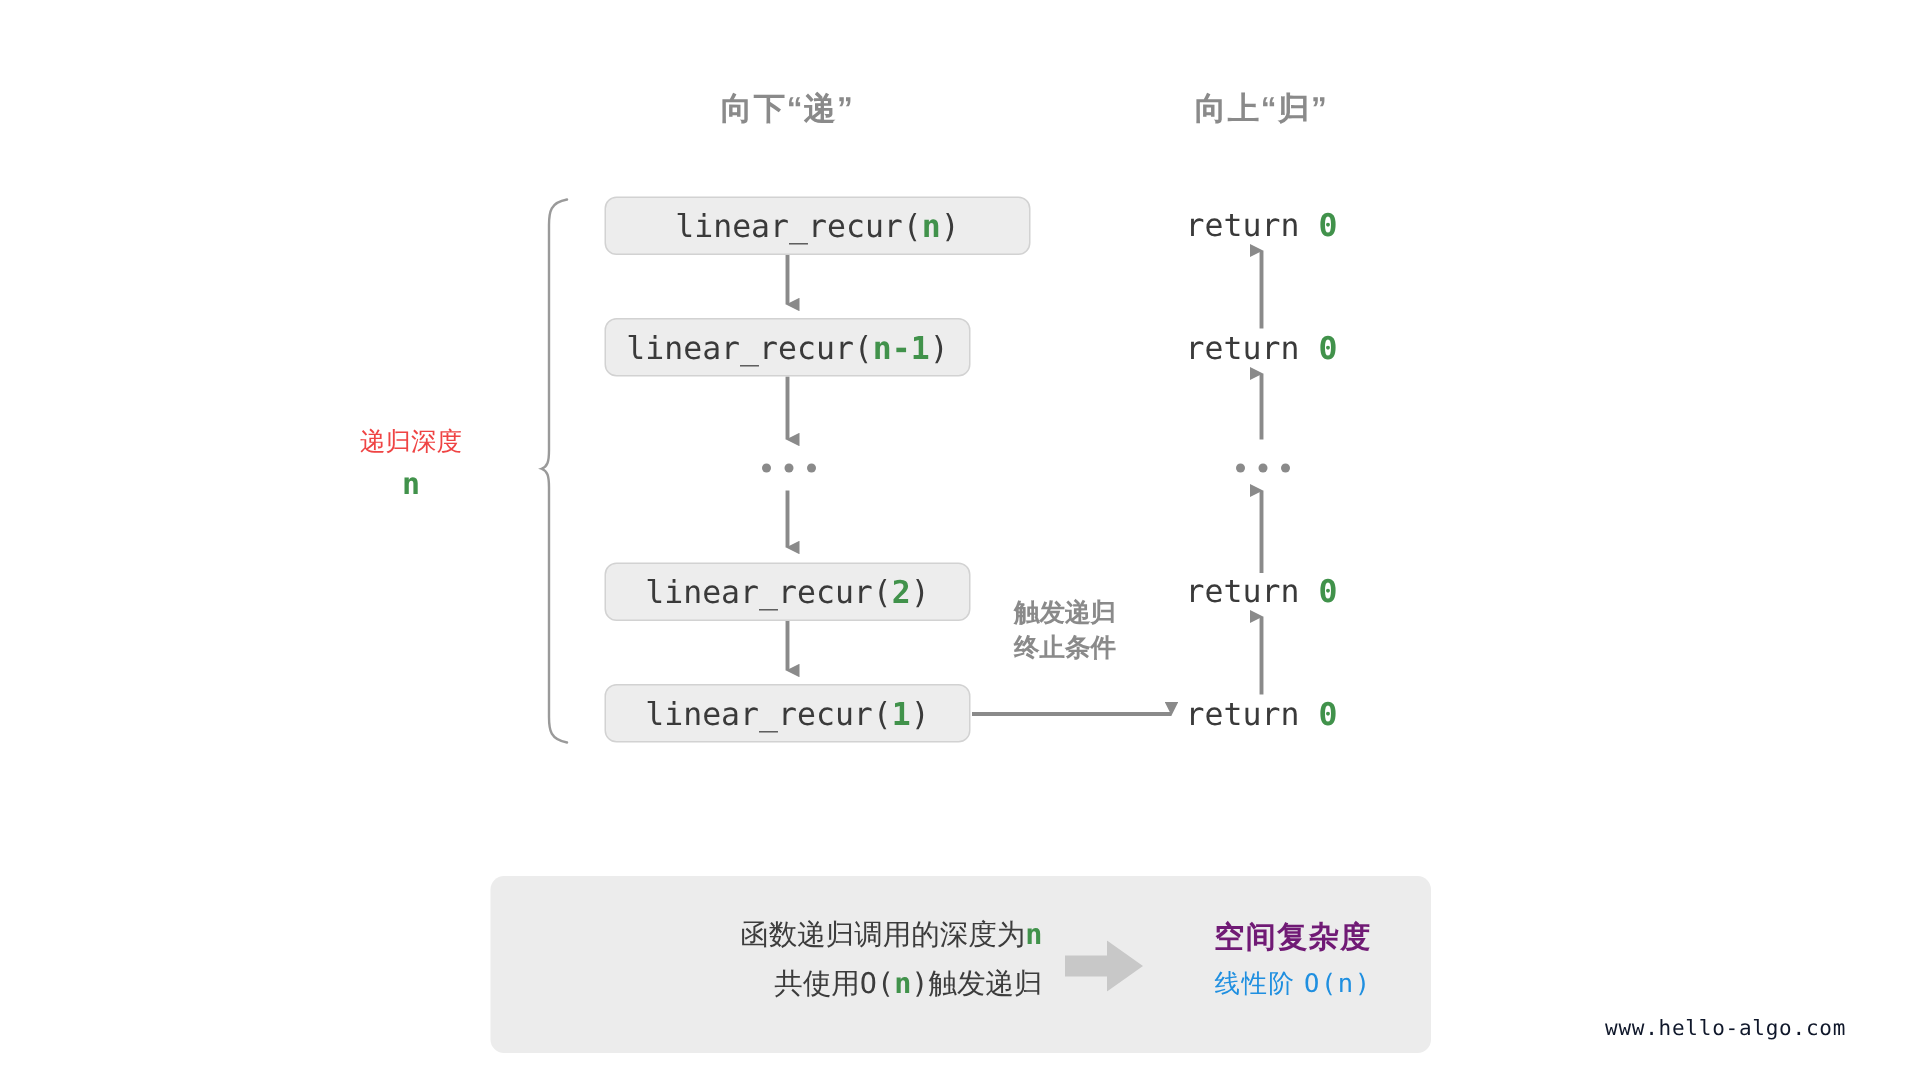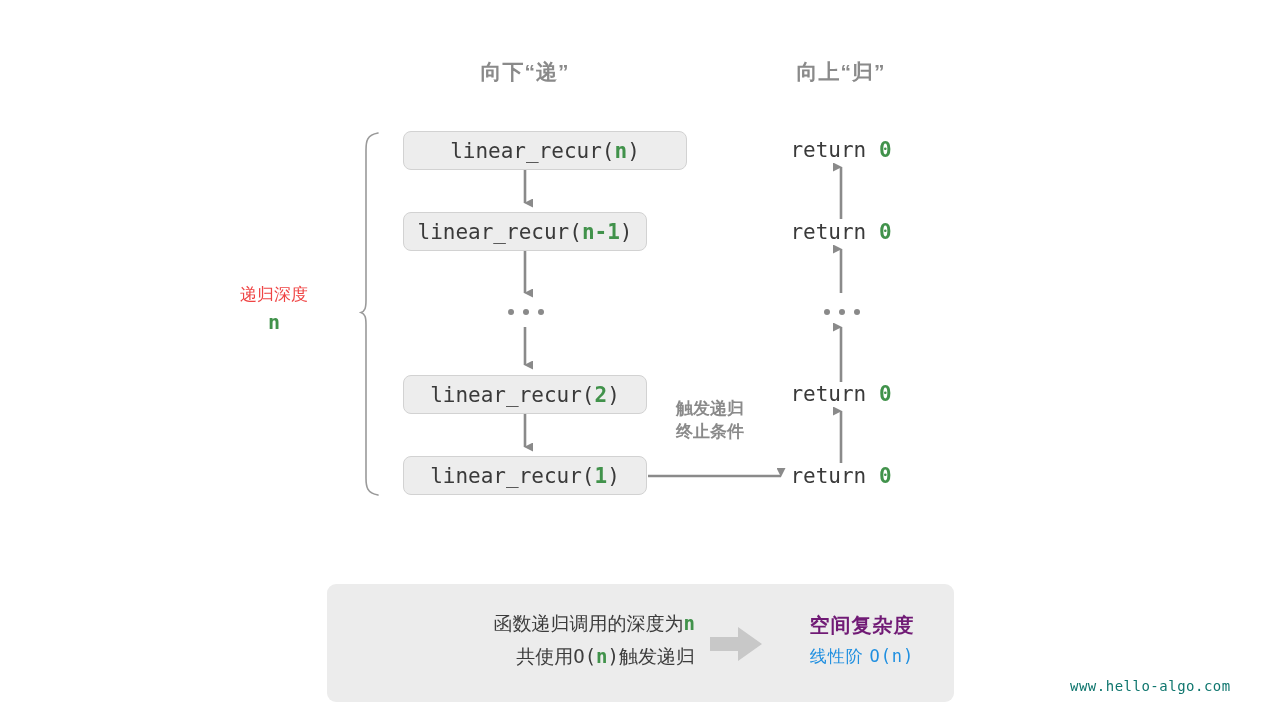--- a/index.html
+++ b/index.html
@@ -151,21 +151,21 @@
     letter-spacing: 1px;
   }
   .summary-right .result .mono {
     font-family: "DejaVu Sans Mono", monospace;
   }
 
   
   .watermark {
     font-family: "DejaVu Sans Mono", monospace;
     font-size: 14px;
-    color: #0f766e;
+    color: #0f172a;
     letter-spacing: 0.5px;
     white-space: nowrap;
   }
 
   svg { display: block; }
 </style>
 </head>
 <body>
 
 <div id="stage">

